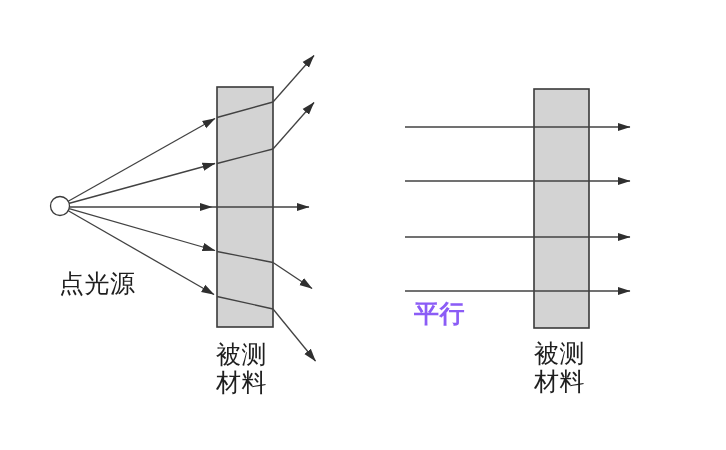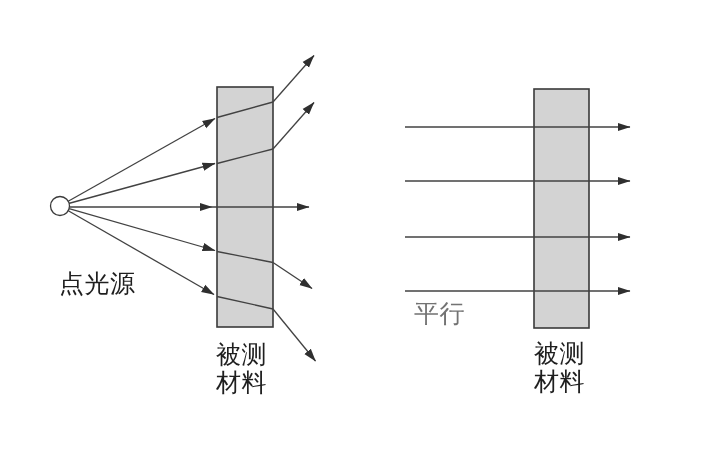--- a/index.html
+++ b/index.html
@@ -67,21 +67,21 @@
 
   <div class="label lbl-point-source" style="color: rgb(31, 31, 31);">
     <div>点光源</div>
   </div>
 
   <div class="label lbl-left-material" style="color: rgb(31, 31, 31);">
     <div>被测</div>
     <div>材料</div>
   </div>
 
-  <div class="label lbl-parallel-src" style="color: #737373;">
+  <div class="label lbl-parallel-src" style="color: #8b5cf6; font-weight: bold;">
     <div>平行</div>
   </div>
 
   <div class="label lbl-right-material" style="color: rgb(31, 31, 31);">
     <div>被测</div>
     <div>材料</div>
   </div>
 
 </div>
 

